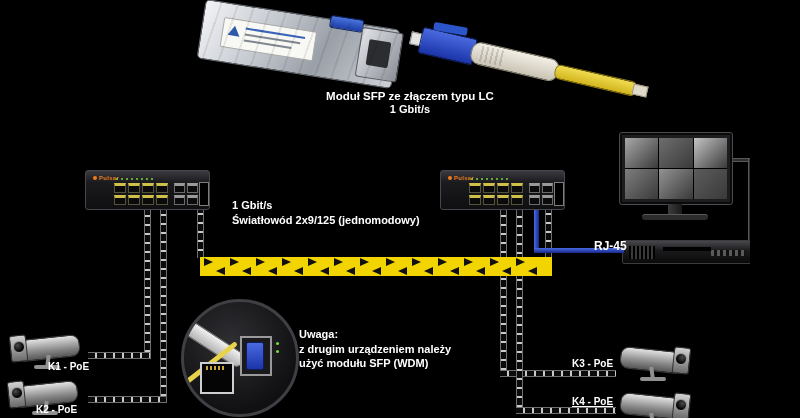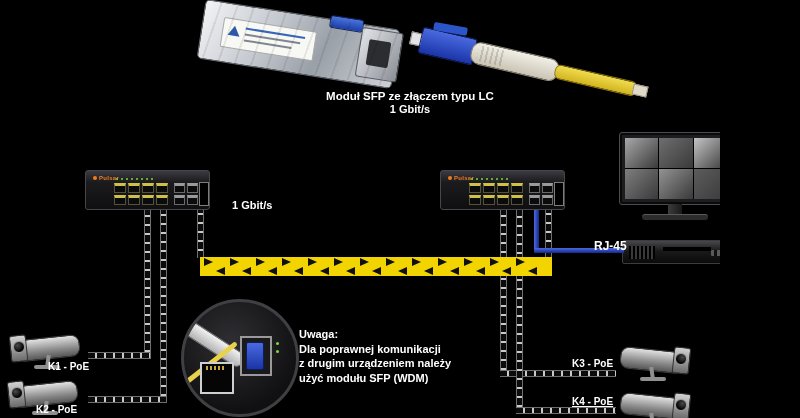--- a/index.html
+++ b/index.html
@@ -1,17 +1,17 @@
 <!DOCTYPE html>
 <html><head>
 <meta charset="utf-8">
 <style>
   html,body{margin:0;padding:0;background:#000;}
   #canvas{position:relative;width:720px;height:418px;background:#000;overflow:hidden;
-          font-family:"Liberation Sans",sans-serif;color:#fff;}
+          font-family:"Liberation Sans",sans-serif;color:#fff;padding-left:30px;}
   .txt{position:absolute;font-weight:bold;color:#fff;white-space:nowrap;}
 
   
   .sfp-module{position:absolute;left:200px;top:14px;width:195px;height:58px;transform:rotate(9deg);
     background:linear-gradient(115deg,#f2f3f5 0%,#c4c8cf 35%,#9aa0a8 62%,#cfd2d7 100%);
     border:1px solid #6a6f76;border-radius:5px;}
   .sfp-module::after{content:"";position:absolute;inset:0;border-radius:5px;
     background:repeating-linear-gradient(100deg,transparent 0 14px,rgba(0,0,0,.08) 14px 16px);}
   .sfp-label{position:absolute;left:20px;top:14px;width:92px;height:28px;background:#f8f8f4;
     border:1px solid #aaa;border-radius:2px;}
@@ -253,25 +253,25 @@
         <span class="arr l"></span>
         <span class="arr l"></span>
         <span class="arr l"></span>
         <span class="arr l"></span>
         <span class="arr l"></span>
       </div>
   </div>
 
   <div class="specs">
     <div>1 Gbit/s</div>
+    <div>Światłowód 2x9/125 (jednomodowy)</div>
   </div>
 
   <div class="note">
     <div>Uwaga:</div>
-    <div>Dla poprawnej komunikacji</div>
     <div>z drugim urządzeniem należy</div>
     <div>użyć modułu SFP (WDM)</div>
   </div>
 
   <div class="inset">
     <span class="white-cable"></span>
     <span class="yellow-fiber"></span>
     <span class="cage"></span>
     <span class="lc"></span>
     <span class="rj45"></span>

